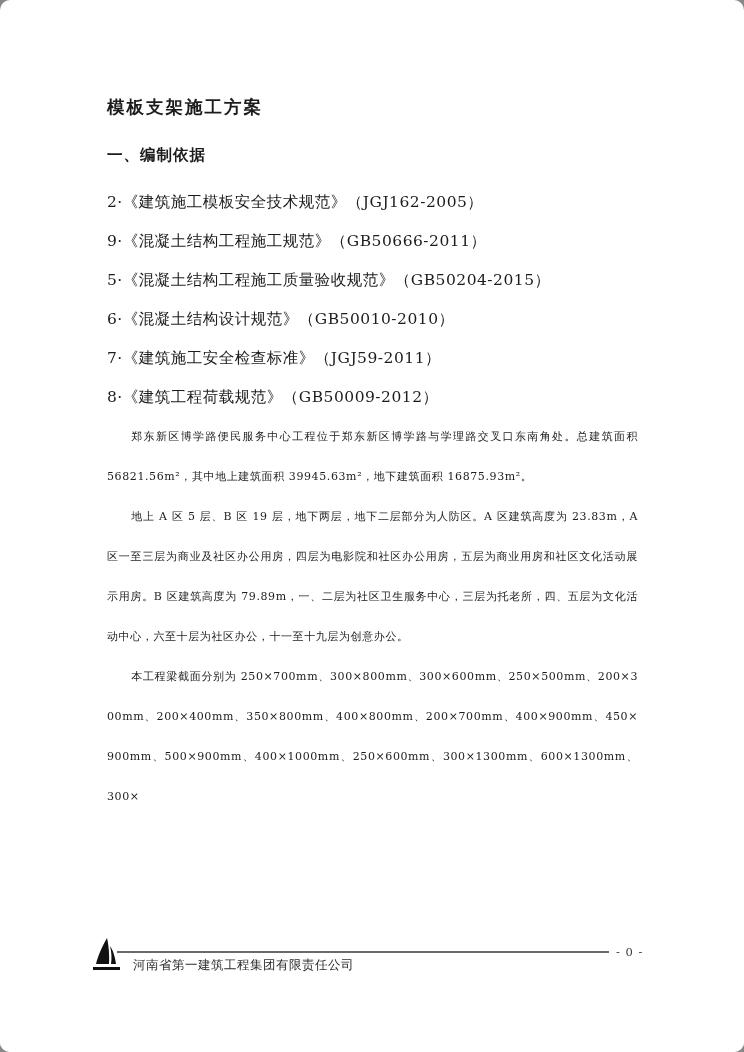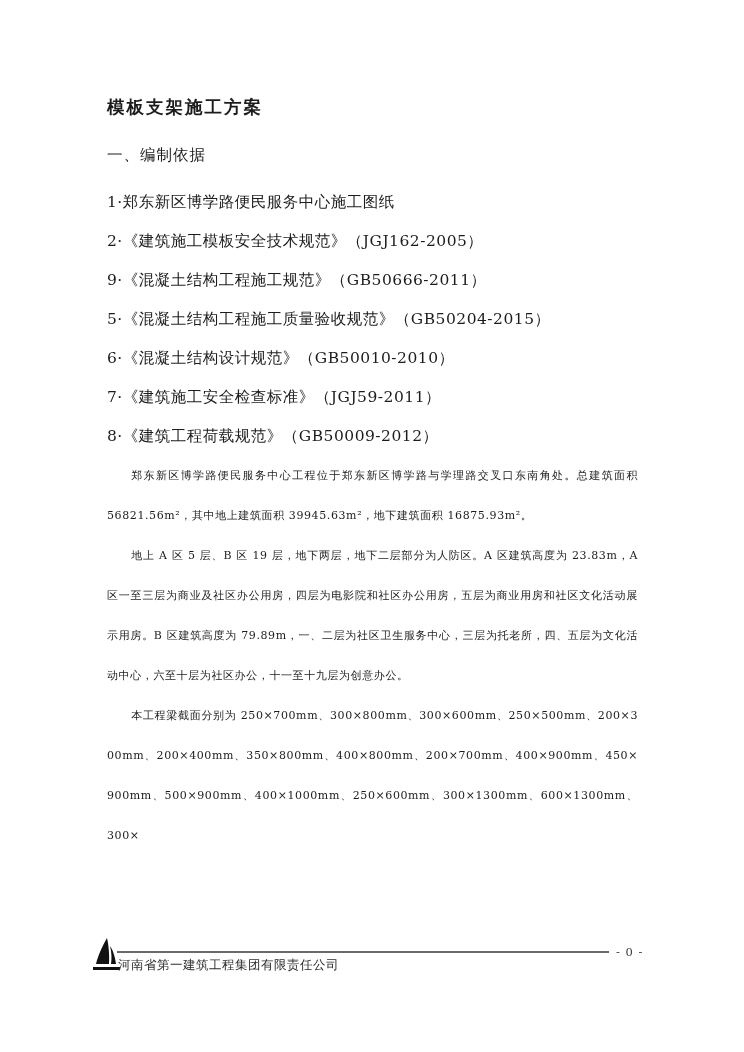--- a/index.html
+++ b/index.html
@@ -6,39 +6,40 @@
   html, body { background: #888; }
   .page {
     position: relative;
     width: 744px;
     height: 1052px;
     margin: 0 auto;
     background: #ffffff;
     overflow: hidden;
     font-family: "DejaVu Serif", "Liberation Serif", serif;
     color: #1c1c1c;
+    border-radius: 10px;
   }
   .content {
     position: absolute;
     top: 0; left: 0;
     width: 744px;
     height: 935px;
     padding: 95px 106px 0 107px;
     overflow: hidden;
   }
   .doc-title {
     font-size: 17.5px;
     font-weight: 700;
     letter-spacing: 2px;
     line-height: 24px;
     margin-bottom: 24px;
   }
   .section-heading {
     font-size: 15.5px;
-    font-weight: 400;
+    font-weight: 700;
     letter-spacing: 1px;
     line-height: 24px;
   }
   .section-heading.first { margin-bottom: 16px; }
   .section-heading.second { margin-bottom: 14px; }
   .ref-list { margin-bottom: 0; }
   .ref-item {
     font-size: 15.5px;
     line-height: 39px;
     letter-spacing: 0.5px;
@@ -65,21 +66,21 @@
     width: 492px;
     height: 2px;
     background: #6a6a6a;
   }
   .footer-logo {
     position: absolute;
     left: 93px; top: 2px;
   }
   .footer-company {
     position: absolute;
-    left: 118px; top: 22px;
+    left: 133px; top: 22px;
     font-family: "Liberation Sans", "DejaVu Sans", sans-serif;
     font-size: 12.5px;
     letter-spacing: 0.5px;
     color: #2b2b2b;
   }
   .footer-pagenum {
     position: absolute;
     left: 616px; top: 10px;
     font-family: "DejaVu Serif", serif;
     font-size: 11.5px;
@@ -92,21 +93,20 @@
 
 <div class="page">
 
   <div class="content">
 
     <h1 class="doc-title">模板支架施工方案</h1>
 
     <h2 class="section-heading first">一、编制依据</h2>
 
     <div class="ref-list">
-      <div class="ref-item">1·郑东新区博学路便民服务中心施工图纸</div>
       <div class="ref-item">2·《建筑施工模板安全技术规范》（JGJ162-2005）</div>
       <div class="ref-item">9·《混凝土结构工程施工规范》（GB50666-2011）</div>
       <div class="ref-item">5·《混凝土结构工程施工质量验收规范》（GB50204-2015）</div>
       <div class="ref-item">6·《混凝土结构设计规范》（GB50010-2010）</div>
       <div class="ref-item">7·《建筑施工安全检查标准》（JGJ59-2011）</div>
       <div class="ref-item">8·《建筑工程荷载规范》（GB50009-2012）</div>
     </div>
 
 
     <p class="body-para">郑东新区博学路便民服务中心工程位于郑东新区博学路与学理路交叉口东南角处。总建筑面积 56821.56m²，其中地上建筑面积 39945.63m²，地下建筑面积 16875.93m²。</p>

